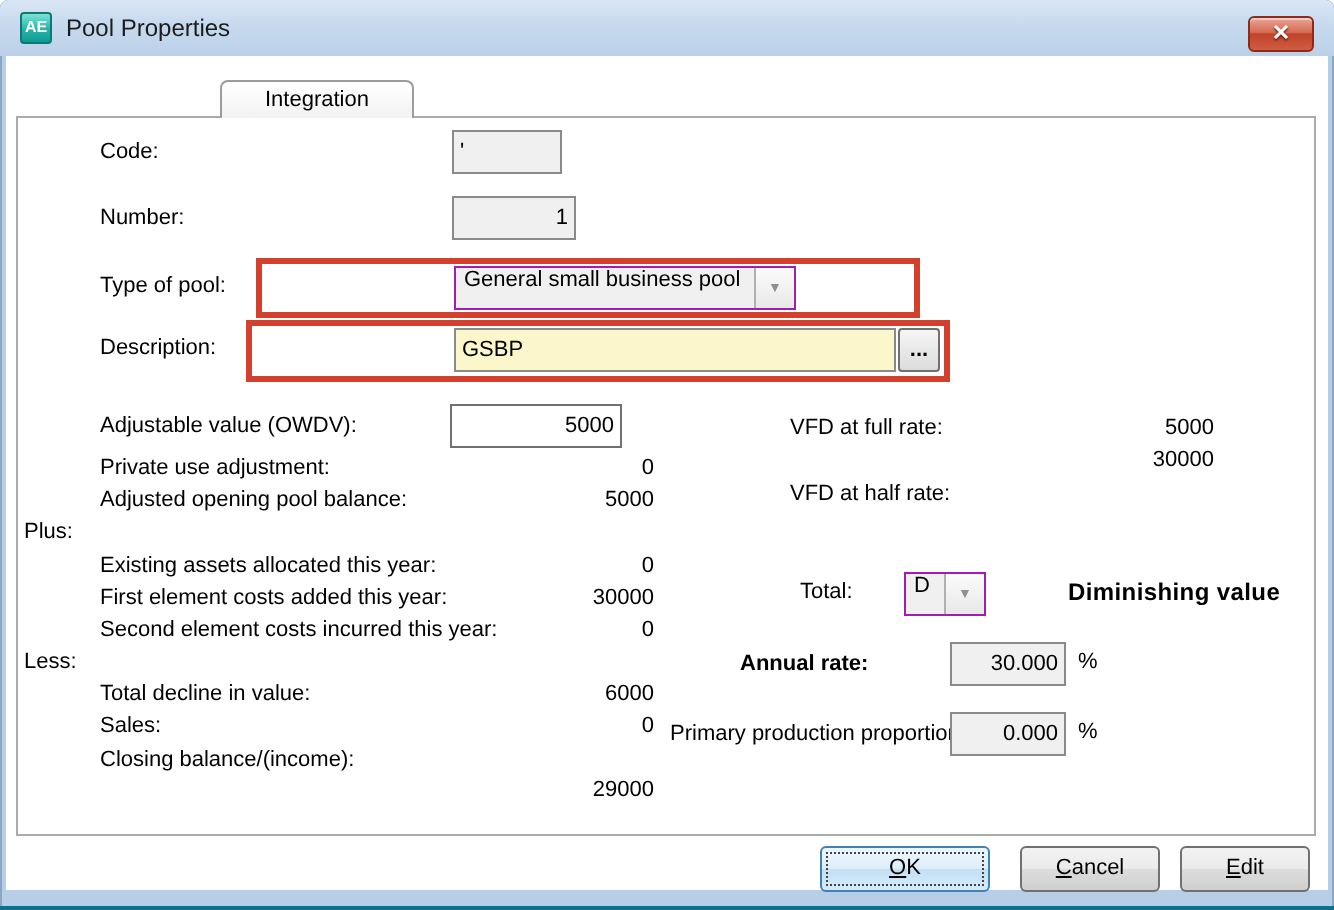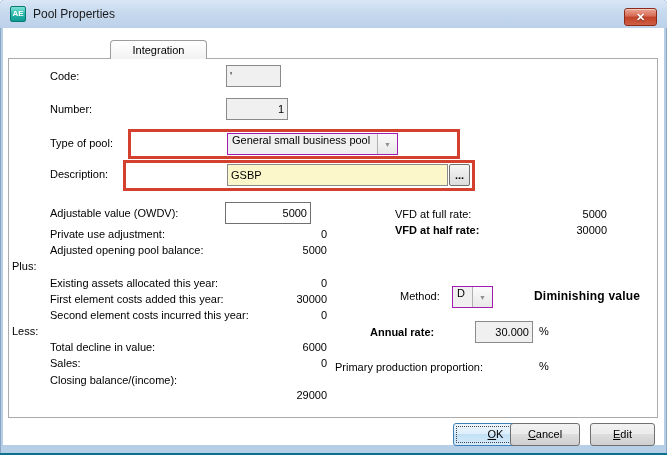--- a/index.html
+++ b/index.html
@@ -173,35 +173,36 @@
 
   <div class="abs lbl" style="left:10px;top:357px;width:212px;">Sales:</div>
   <div class="abs val" style="left:235px;top:357px;width:92px;">0</div>
 
   <div class="abs lbl" style="left:10px;top:374px;width:212px;">Closing balance/(income):</div>
   <div class="abs val" style="left:235px;top:389px;width:92px;">29000</div>
 
   <div class="abs lbl" style="left:355px;top:208px;width:152px;">VFD at full rate:</div>
   <div class="abs val" style="left:530px;top:208px;width:77px;">5000</div>
 
-  <div class="abs lbl" style="left:355px;top:224px;width:152px;font-weight:bold;">VFD at half rate:</div>
+  <div class="abs lbl" style="left:355px;top:241px;width:152px;">VFD at half rate:</div>
   <div class="abs val" style="left:530px;top:224px;width:77px;">30000</div>
 
-  <div class="abs lbl" style="left:360px;top:290px;width:88px;">Method:</div>
+  <div class="abs lbl" style="left:360px;top:290px;width:88px;">Total:</div>
   <div class="abs combo" style="left:452px;top:286px;width:41px;">
     <span class="combo-text">D</span>
     <span class="combo-arrow">▼</span>
   </div>
   <div class="abs bold-note" style="left:502px;top:289px;margin-left:32px;">Diminishing value</div>
 
   <div class="abs lbl" style="left:330px;top:326px;width:141px;font-weight:bold;">Annual rate:</div>
   <input class="abs field right" style="left: 475px; top: 321px; width: 58px;" disabled="" value="30.000">
   <div class="abs" style="left:539px;top:325px;">%</div>
 
   <div class="abs lbl" style="left:295px;top:361px;width:176px;">Primary production proportion:</div>
+  <input class="abs field right" style="left: 475px; top: 356px; width: 58px;" disabled="" value="0.000">
   <div class="abs" style="left:539px;top:360px;">%</div>
 
-  <button class="btn btn-default" style="left:410px;top:423px;width:85px;margin-left:43px;"><u>O</u><span>K</span></button>
+  <button class="btn btn-default" style="left:410px;top:423px;width:85px;"><u>O</u><span>K</span></button>
   <button class="btn" style="left:510px;top:423px;width:70px;"><u>C</u><span>ancel</span></button>
   <button class="btn" style="left:590px;top:423px;width:65px;"><u>E</u><span>dit</span></button>
 
   <div class="bottom-line"></div>
 </div>
 
 </body></html>

